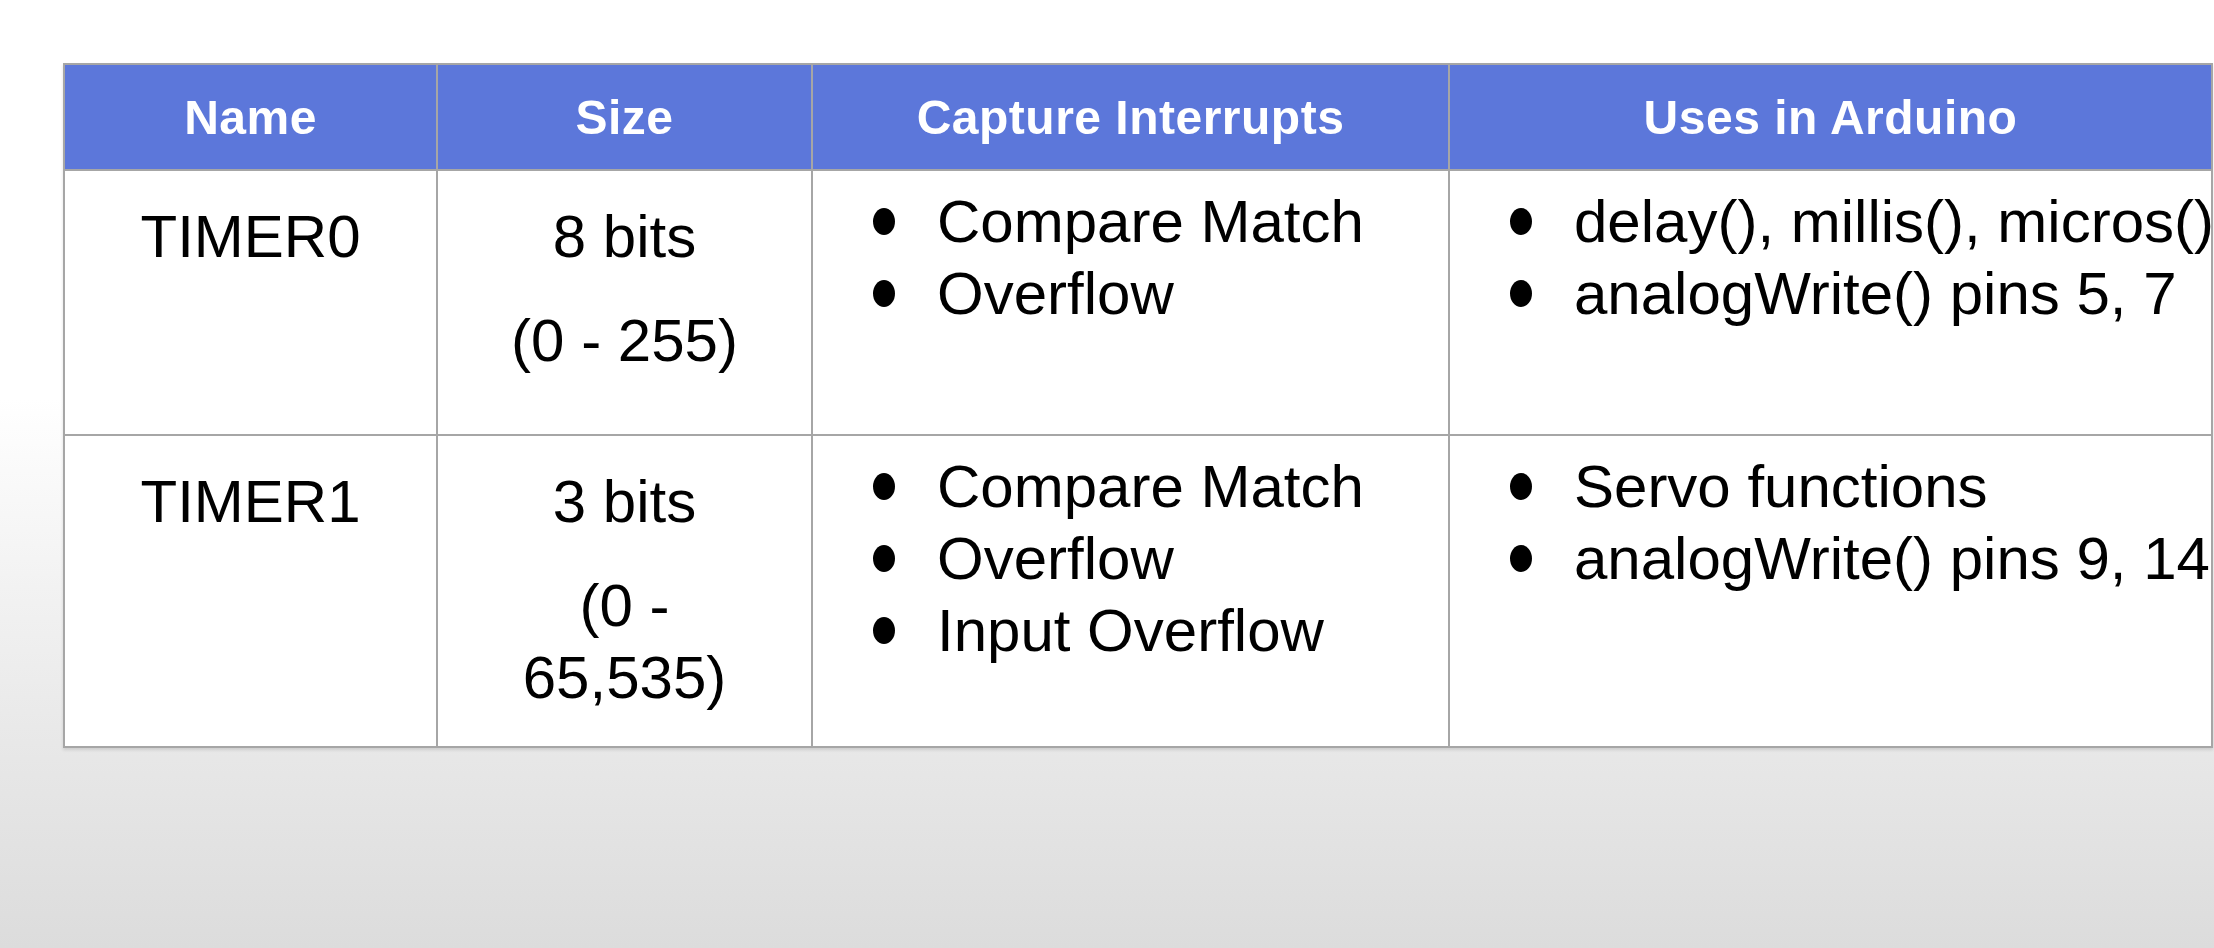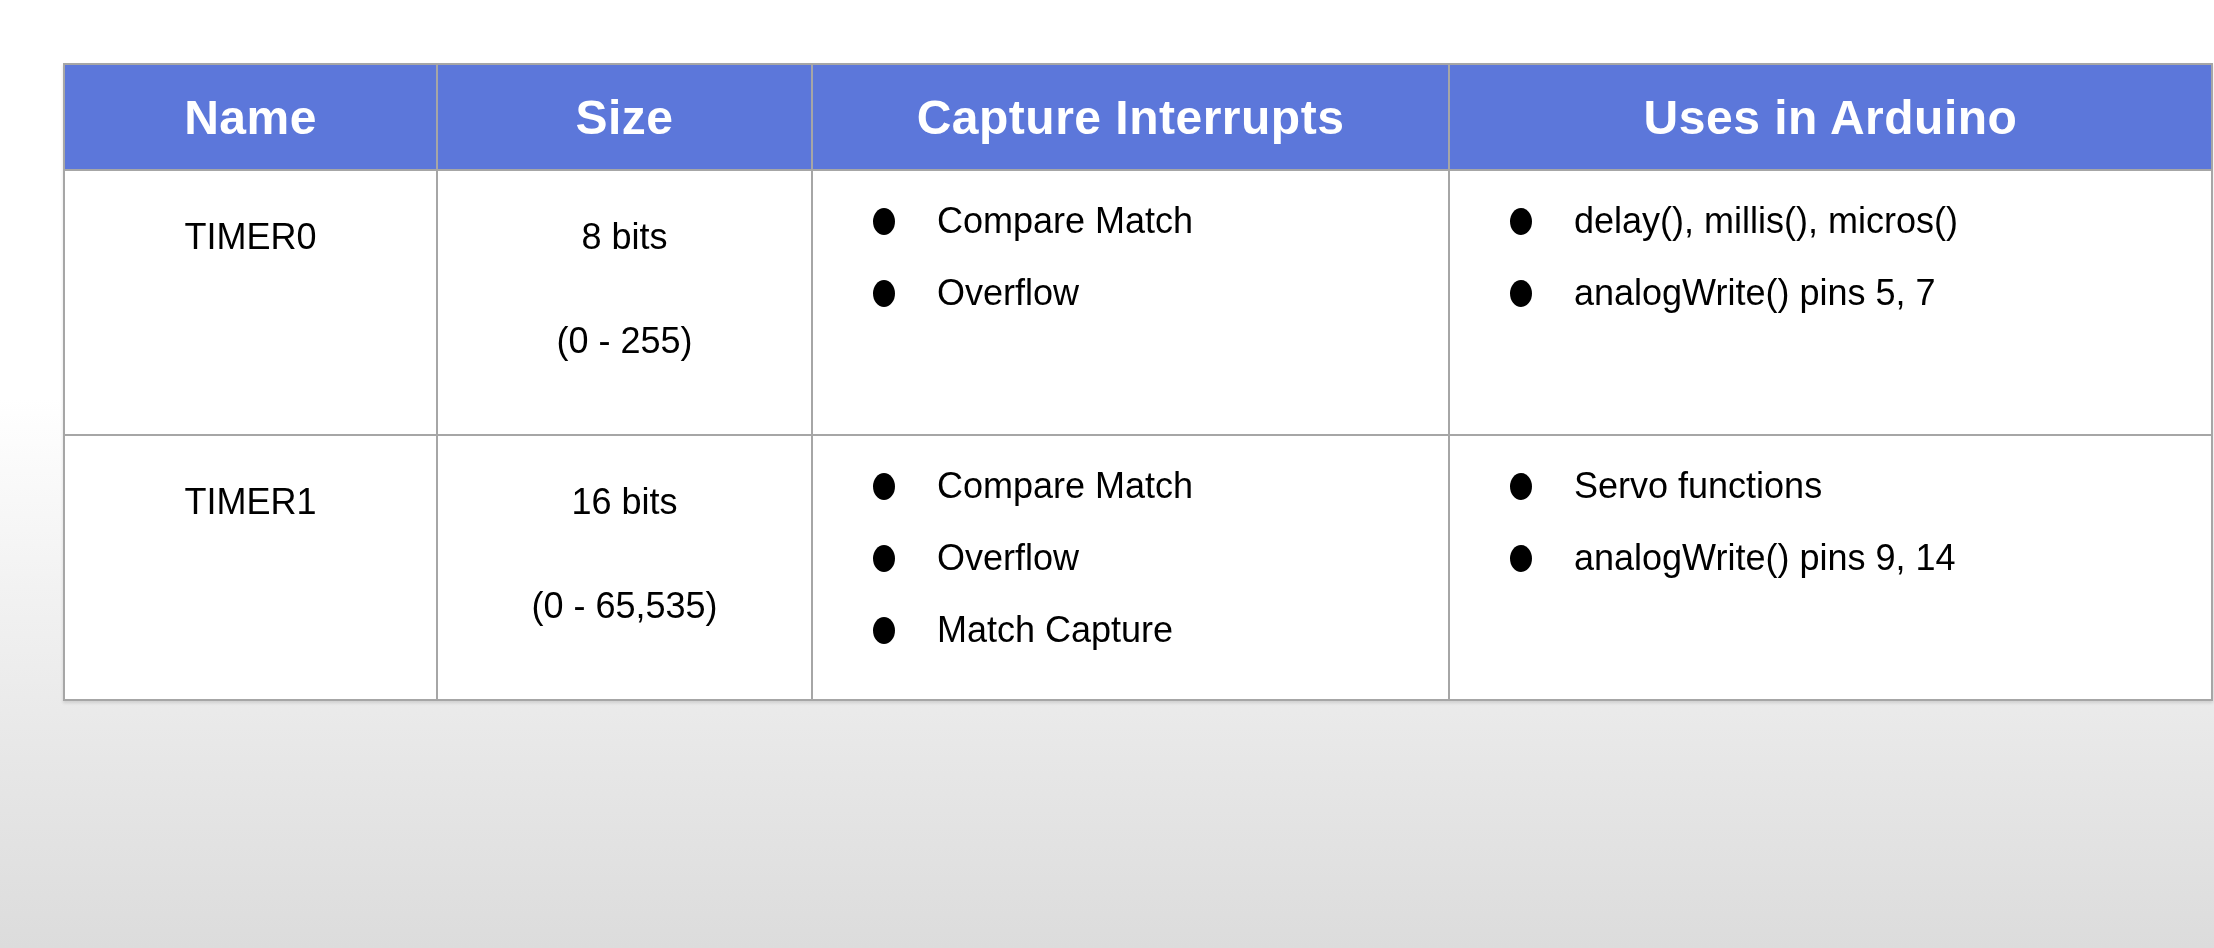--- a/index.html
+++ b/index.html
@@ -43,21 +43,21 @@
     background:var(--header-bg);
     color:var(--header-text);
     font-size:48px;
     font-weight:bold;
     text-align:center;
     vertical-align:middle;
     letter-spacing:0.5px;
   }
   td{
     vertical-align:top;
-    font-size:36px;
+    font-size:60px;
     padding-top:14px;
     background:#ffffff;
   }
   
   tbody tr:nth-child(3) td{background:transparent;}
   td.col-name,td.col-size{text-align:center;}
   td.col-name div,td.col-size div{line-height:72px;}
   td.col-list ul{
     list-style:none;
     margin:0;
@@ -119,28 +119,28 @@
               <li>delay(), millis(), micros()</li>
               <li>analogWrite() pins 5, 7</li>
             </ul>
           </td>
         </tr>
         <tr>
           <td class="col-name">
             <div>TIMER1</div>
           </td>
           <td class="col-size">
-            <div>16 bits</div>
+            <div>3 bits</div>
             <div>(0 - 65,535)</div>
           </td>
           <td class="col-list">
             <ul>
               <li>Compare Match</li>
               <li>Overflow</li>
-              <li>Match Capture</li>
+              <li>Input Overflow</li>
             </ul>
           </td>
           <td class="col-list">
             <ul>
               <li>Servo functions</li>
               <li>analogWrite() pins 9, 14</li>
             </ul>
           </td>
         </tr>
       </tbody>

